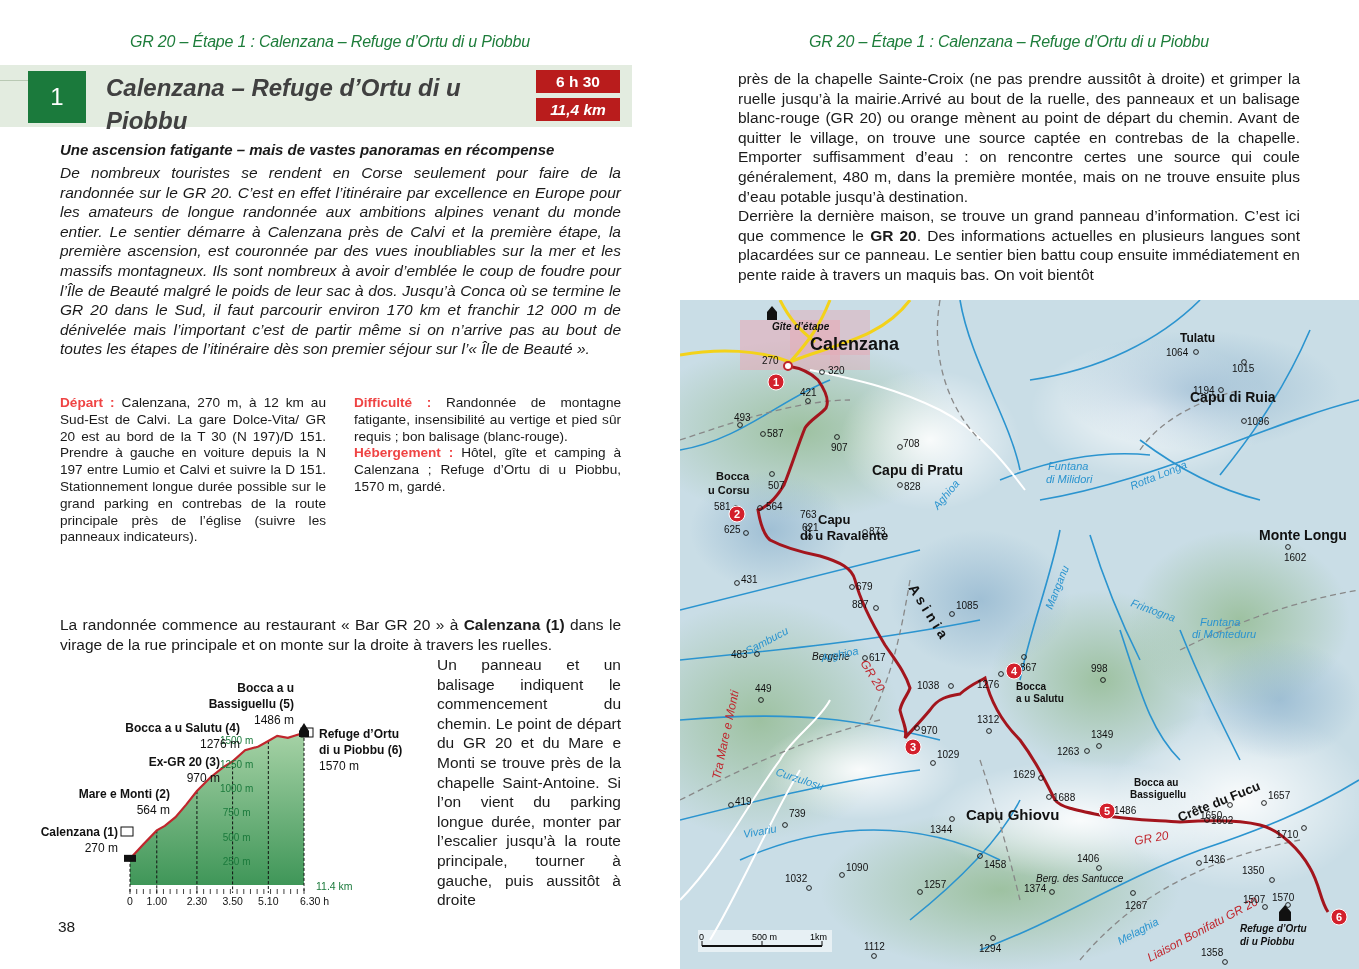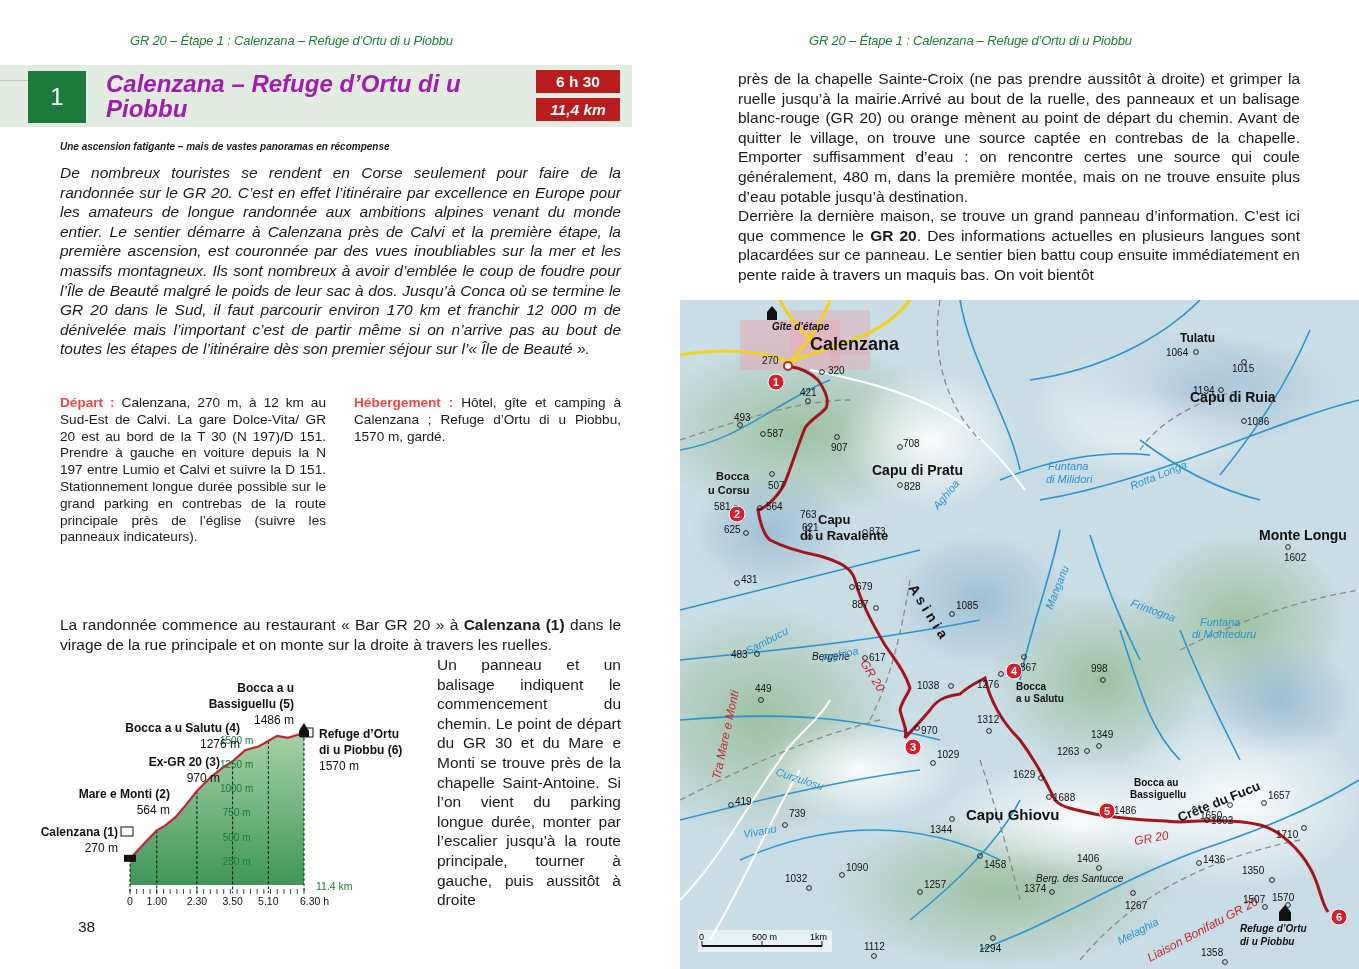--- a/index.html
+++ b/index.html
@@ -1,48 +1,48 @@
 <!DOCTYPE html>
 <html><head>
 <meta charset="utf-8">
 <style>
   * { box-sizing: border-box; margin: 0; padding: 0; }
   html, body { width: 1359px; height: 969px; background: #fff; overflow: hidden; }
   body { position: relative; font-family: "Liberation Sans", sans-serif; color: #1a1a1a; }
   .page { position: absolute; top: 0; height: 969px; background: #fff; }
   #left-page { left: 0; width: 680px; }
   #right-page { left: 680px; width: 679px; }
-  .running-head { position: absolute; top: 33px; font-style: italic; color: #1e7d3b; font-size: 13px; letter-spacing: -0.2px; }
+  .running-head { position: absolute; top: 33px; font-style: italic; color: #1e7d3b; font-size: 16px; letter-spacing: -0.2px; }
   #left-page .running-head { left: 130px; }
   #right-page .running-head { left: 129px; }
 
   .stage-banner { position: absolute; left: 0; top: 65px; width: 632px; height: 62px; background: #e3ece0; }
   .stage-banner .rule { position: absolute; left: 0; top: 15px; width: 28px; border-top: 1px solid #b9c9b4; }
   .stage-num { position: absolute; left: 28px; top: 6px; width: 58px; height: 52px; background: #1b7a3c; color: #fff; font-size: 24px; display: flex; align-items: center; justify-content: center; }
-  .stage-title { position: absolute; left: 106px; top: 6px; width: 420px; font-size: 24px; font-weight: bold; font-style: italic; line-height: 25px; color: #a21caf; }
+  .stage-title { position: absolute; left: 106px; top: 6px; width: 420px; font-size: 24px; font-weight: bold; font-style: italic; line-height: 33px; color: #404040; }
   .badge { position: absolute; left: 536px; width: 84px; height: 23px; background: #b91c1c; color: #fff; font-weight: bold; font-size: 15.5px; display: flex; align-items: center; justify-content: center; }
   #badge-time { top: 5px; }
   #badge-dist { top: 33px; font-style: italic; }
 
-  .subtitle { position: absolute; left: 60px; top: 141px; font-weight: bold; font-style: italic; font-size: 10px; }
+  .subtitle { position: absolute; left: 60px; top: 141px; font-weight: bold; font-style: italic; font-size: 15px; }
   .intro { position: absolute; left: 60px; top: 163px; width: 561px; font-style: italic; font-size: 15.5px; line-height: 19.6px; text-align: justify; hyphens: manual; }
 
   .info-col { position: absolute; top: 395px; font-size: 13.6px; line-height: 16.8px; text-align: justify; }
   #info-left { left: 60px; width: 266px; }
   #info-right { left: 354px; width: 267px; }
   .info-label { color: #ef4444; font-weight: bold; }
 
   .body-text { font-size: 15.5px; line-height: 19.6px; text-align: justify; }
   #left-body-1 { position: absolute; left: 60px; top: 615px; width: 561px; }
   #left-body-2 { position: absolute; left: 437px; top: 655px; width: 184px; }
   .bold { font-weight: bold; }
 
   #profile { position: absolute; left: 20px; top: 670px; width: 400px; height: 240px; }
 
-  .page-number { position: absolute; left: 58px; top: 918px; font-size: 15.5px; margin-left: 20px; }
+  .page-number { position: absolute; left: 58px; top: 918px; font-size: 15.5px; }
 
   #right-body { position: absolute; left: 58px; top: 69px; width: 562px; }
 
   #map { position: absolute; left: 0; top: 300px; width: 679px; height: 669px; overflow: hidden; }
   #map svg { display: block; }
 </style>
 </head>
 <body>
 
 <div class="page" id="left-page">
@@ -61,29 +61,33 @@
 
   <div class="info-col" id="info-left">
     <div>
       <span class="info-label">Départ :</span>
       <span>Calenzana, 270 m, à 12 km au Sud-Est de Calvi. La gare Dolce-Vita/ GR 20 est au bord de la T 30 (N 197)/D 151. Prendre à gauche en voiture depuis la N 197 entre Lumio et Calvi et suivre la D 151. Stationnement longue durée possible sur le grand parking en contrebas de la route principale près de l’église (suivre les panneaux indicateurs).</span>
     </div>
   </div>
 
   <div class="info-col" id="info-right">
     <div>
+      <span class="info-label">Difficulté :</span>
+      <span>Randonnée de montagne fatigante, insensibilité au vertige et pied sûr requis ; bon balisage (blanc-rouge).</span>
+    </div>
+    <div>
       <span class="info-label">Hébergement :</span>
       <span>Hôtel, gîte et camping à Calenzana ; Refuge d’Ortu di u Piobbu, 1570 m, gardé.</span>
     </div>
   </div>
 
   <div class="body-text" id="left-body-1">
     <span>La randonnée commence au restaurant « Bar GR 20 » à </span><span class="bold">Calenzana (1)</span><span> dans le virage de la rue principale et on monte sur la droite à travers les ruelles.</span>
   </div>
-  <div class="body-text" id="left-body-2">Un panneau et un balisage indiquent le commencement du chemin. Le point de départ du GR 30 et du Mare e Monti se trouve près de la chapelle Saint-Antoine. Si l’on vient du parking longue durée, monter par l’escalier jusqu’à la route principale, tourner à gauche, puis aussitôt à droite</div>
+  <div class="body-text" id="left-body-2">Un panneau et un balisage indiquent le commencement du chemin. Le point de départ du GR 20 et du Mare e Monti se trouve près de la chapelle Saint-Antoine. Si l’on vient du parking longue durée, monter par l’escalier jusqu’à la route principale, tourner à gauche, puis aussitôt à droite</div>
 
   <svg id="profile" viewBox="0 0 400 240" width="400" height="240">
     <defs>
       <linearGradient id="pgrad" x1="0" y1="0" x2="0" y2="1">
         <stop offset="0" stop-color="#a6d2a6"></stop>
         <stop offset="1" stop-color="#3f9658"></stop>
       </linearGradient>
     </defs>
     <g id="profile-area-layer">
         <path d="M110,215 L110.0,188.8 L123.4,174.3 L136.8,160.4 L144.8,155.9 L155.5,147.2 L166.2,134.6 L176.9,121.0 L190.3,107.5 L203.7,96.8 L212.6,91.4 L225.1,80.3 L238.5,76.5 L248.3,71.0 L257.2,65.8 L267.9,67.8 L276.0,65.3 L284.0,62.9 L284,215 Z" fill="url(#pgrad)"></path>

